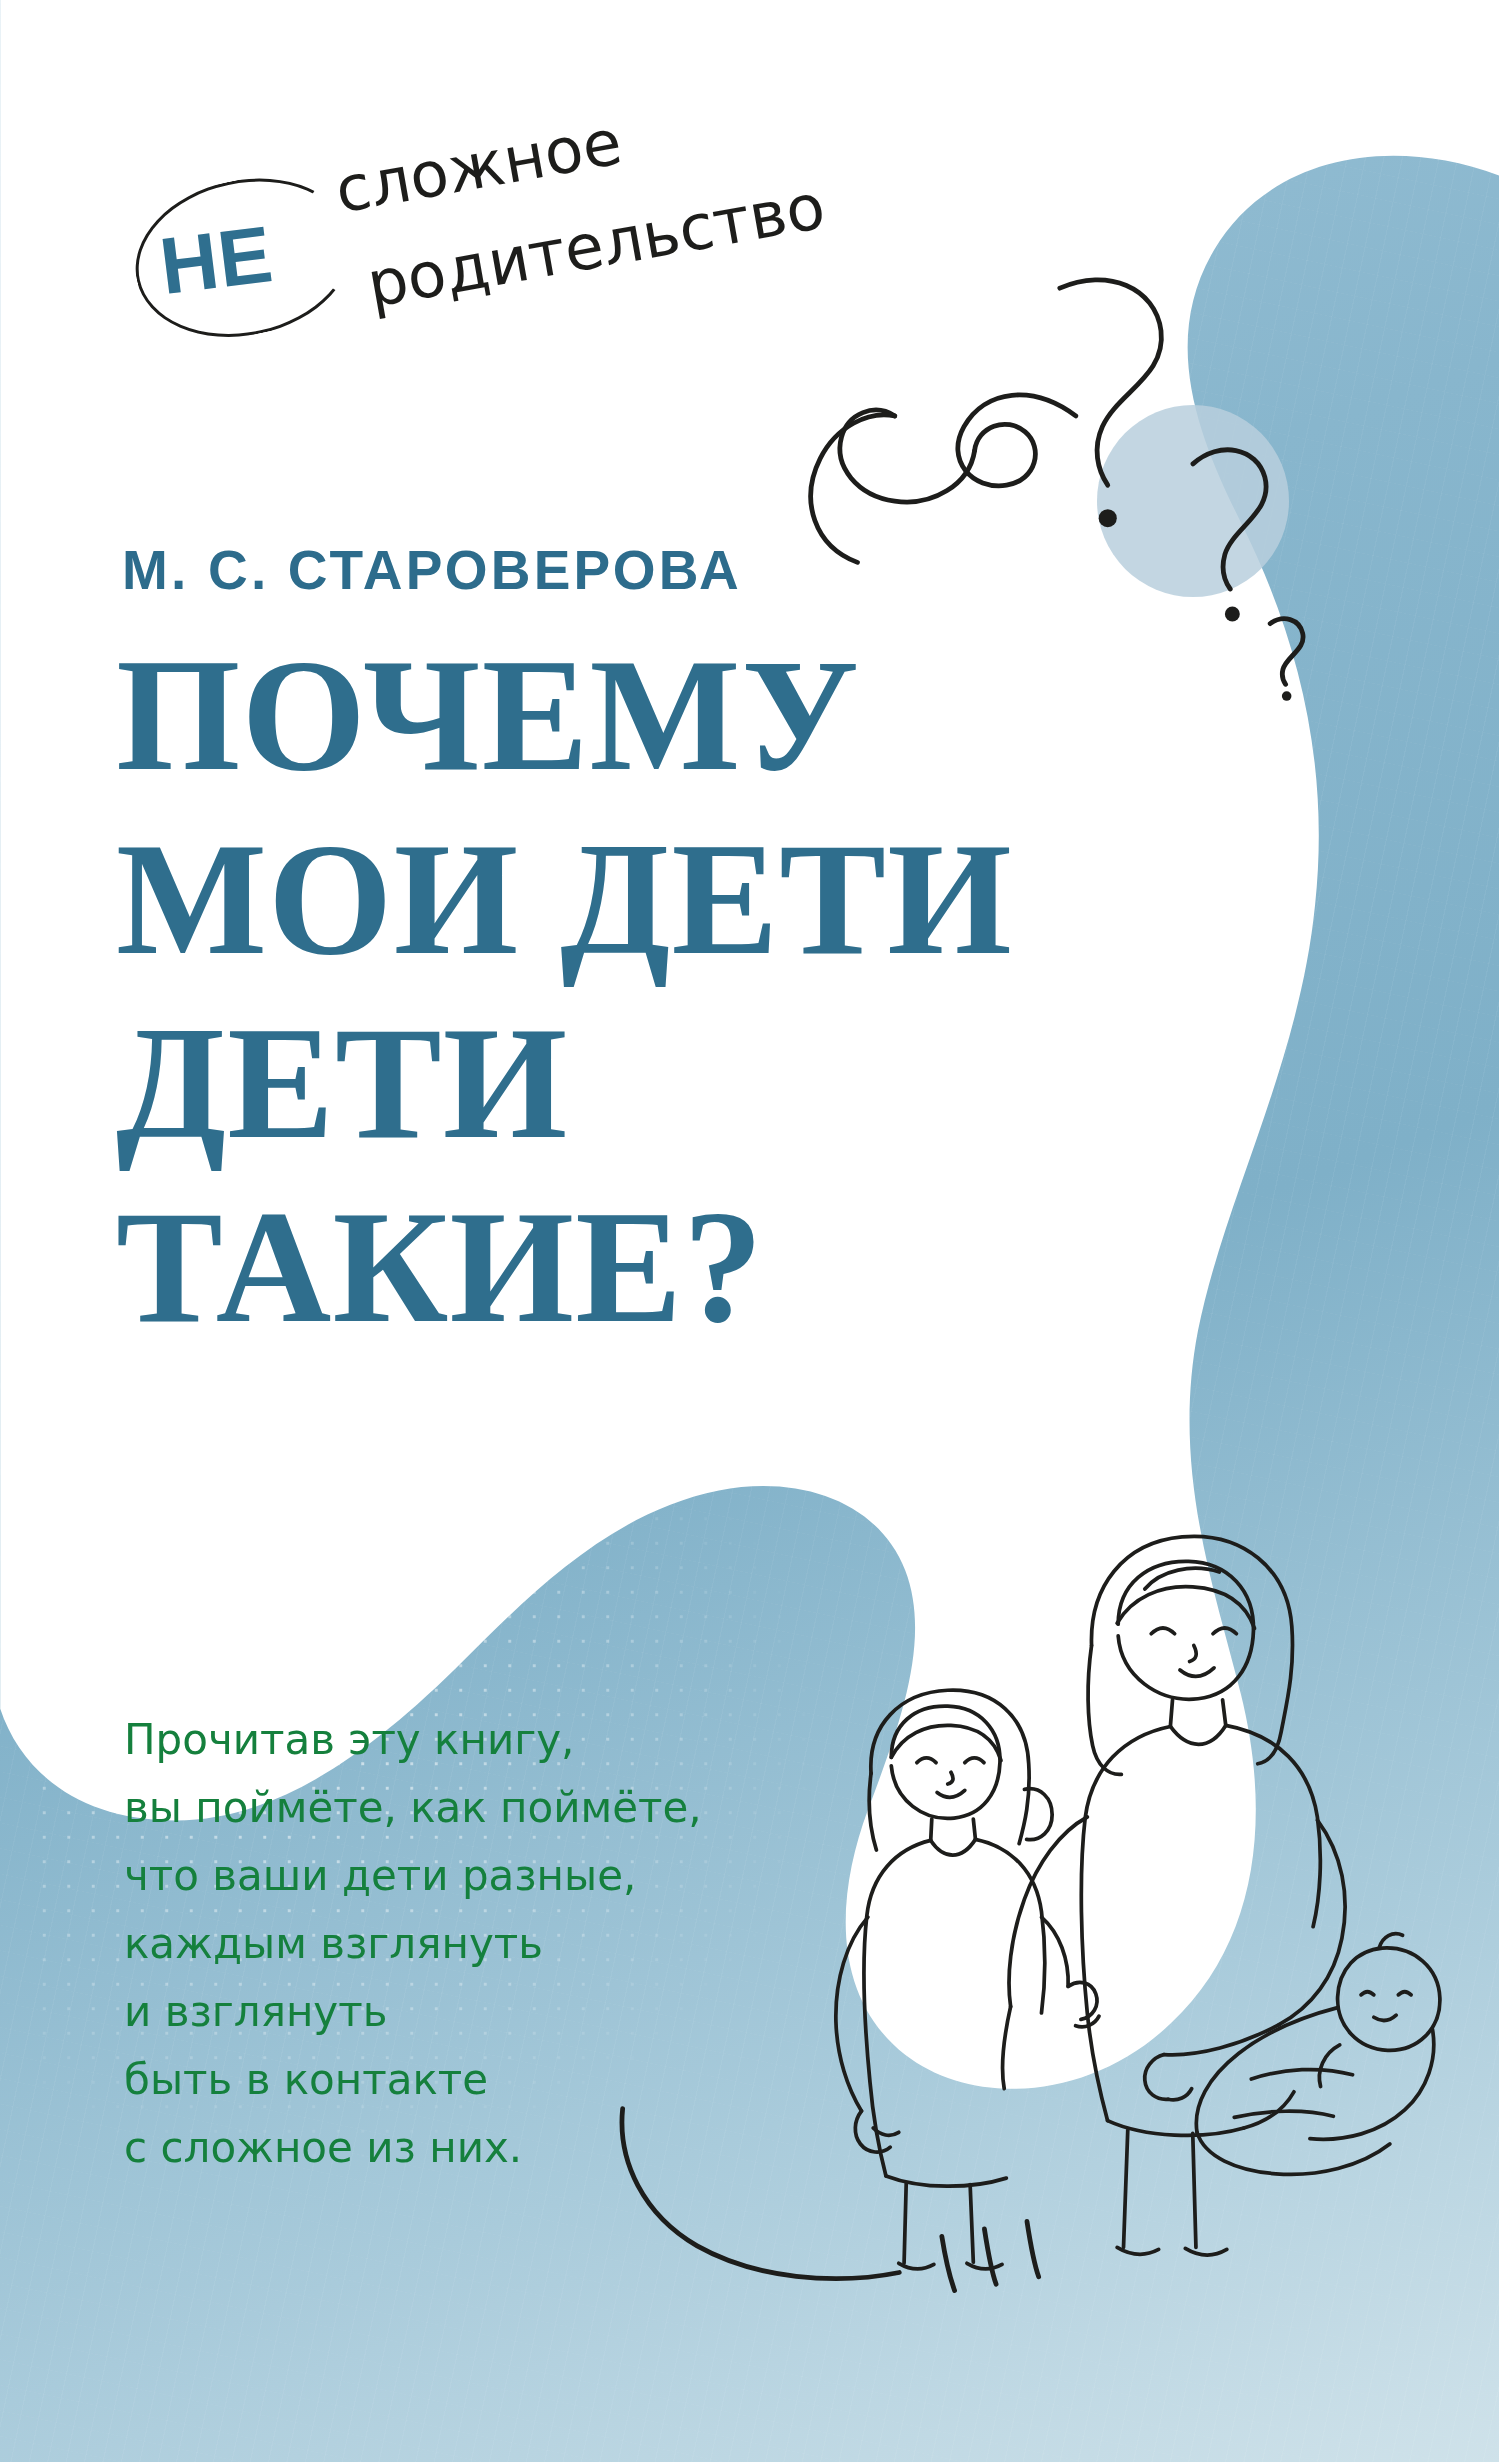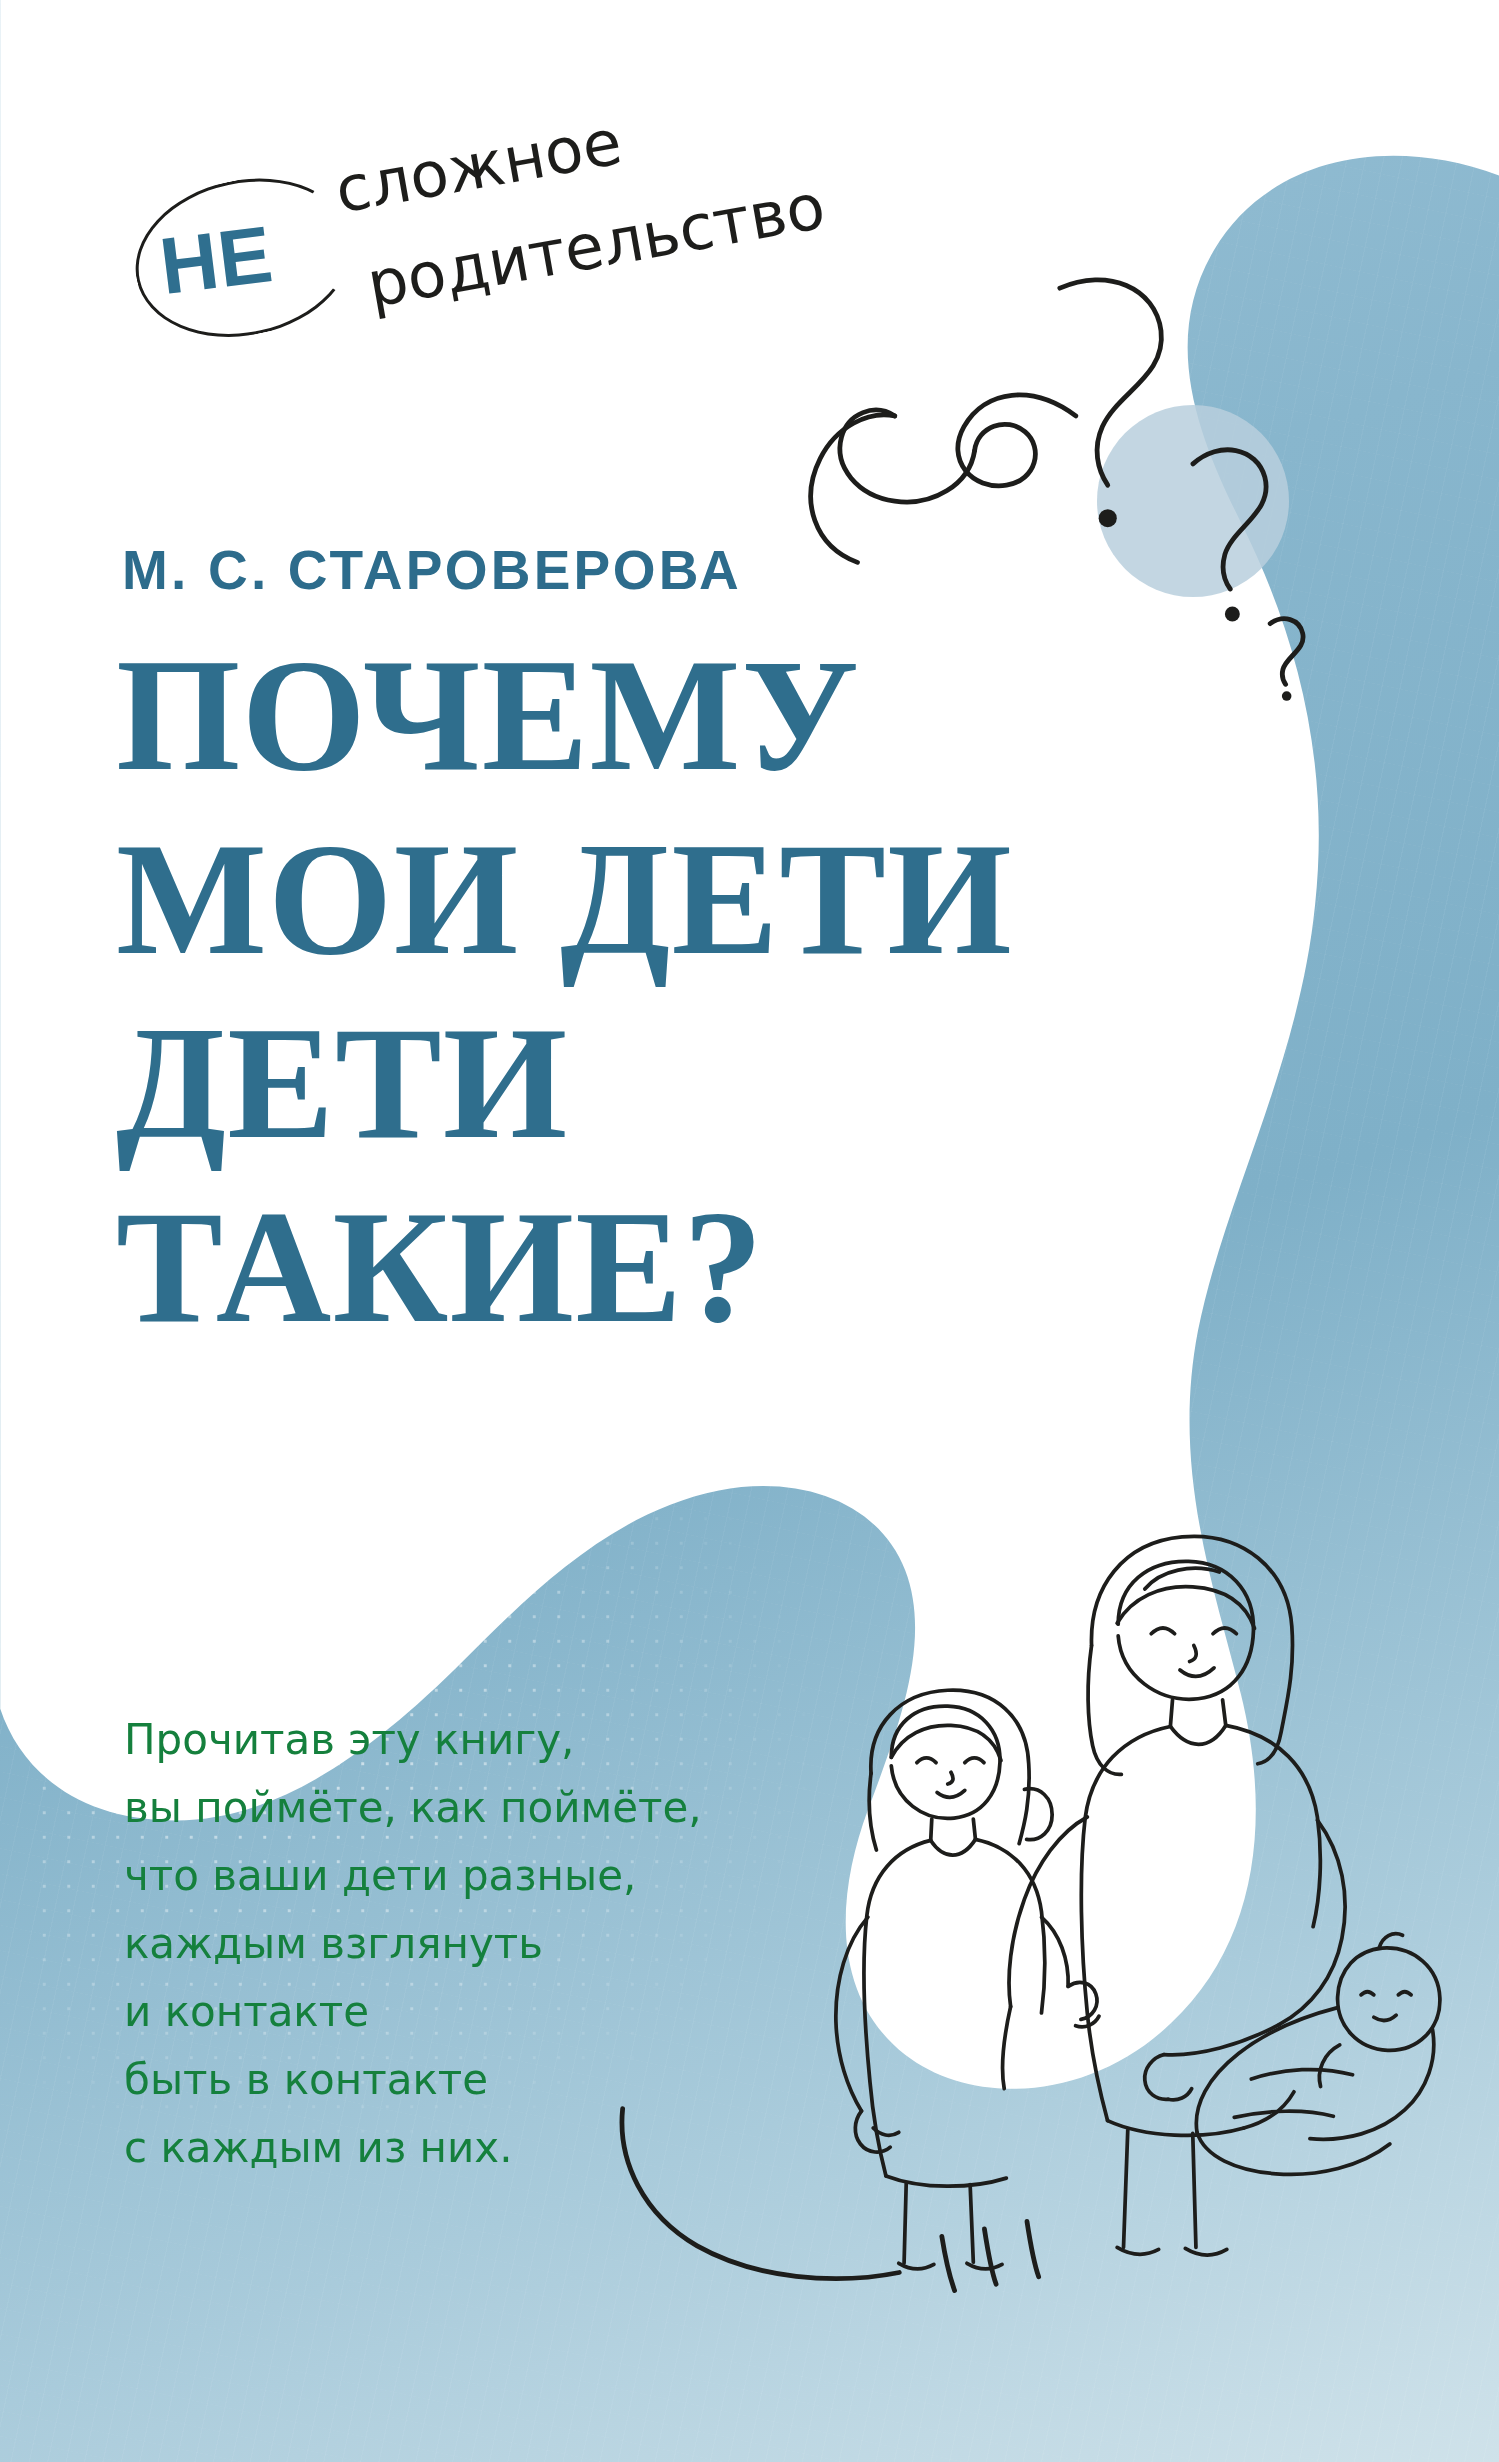--- a/index.html
+++ b/index.html
@@ -207,23 +207,23 @@
     <span class="line">МОИ ДЕТИ</span>
     <span class="line">ДЕТИ</span>
     <span class="line">ТАКИЕ?</span>
   </div>
 
   <div class="blurb">
     <span class="line">Прочитав эту книгу,</span>
     <span class="line">вы поймёте, как поймёте,</span>
     <span class="line">что ваши дети разные,</span>
     <span class="line">каждым взглянуть</span>
-    <span class="line">и контакте</span>
+    <span class="line">и взглянуть</span>
     <span class="line">быть в контакте</span>
-    <span class="line">с каждым из них.</span>
+    <span class="line">с сложное из них.</span>
   </div>
 
   <div class="illustration">
     <svg width="719" height="799" viewBox="0 0 1350 1500" xmlns="http://www.w3.org/2000/svg">
       <g fill="none" stroke="#1d1d1b" stroke-width="7" stroke-linecap="round" stroke-linejoin="round">
 
         <path d="M 600 290 C 596 180 660 96 770 86 C 884 76 968 146 976 254 C 982 336 966 400 956 452 C 950 486 936 508 912 512"></path>
         <path d="M 600 290 C 590 360 592 430 602 478 C 610 516 632 534 656 532"></path>
 
         <path d="M 650 250 C 650 175 706 130 782 132 C 856 134 906 186 904 262 C 902 330 866 382 800 390 C 726 398 656 348 650 272"></path>

